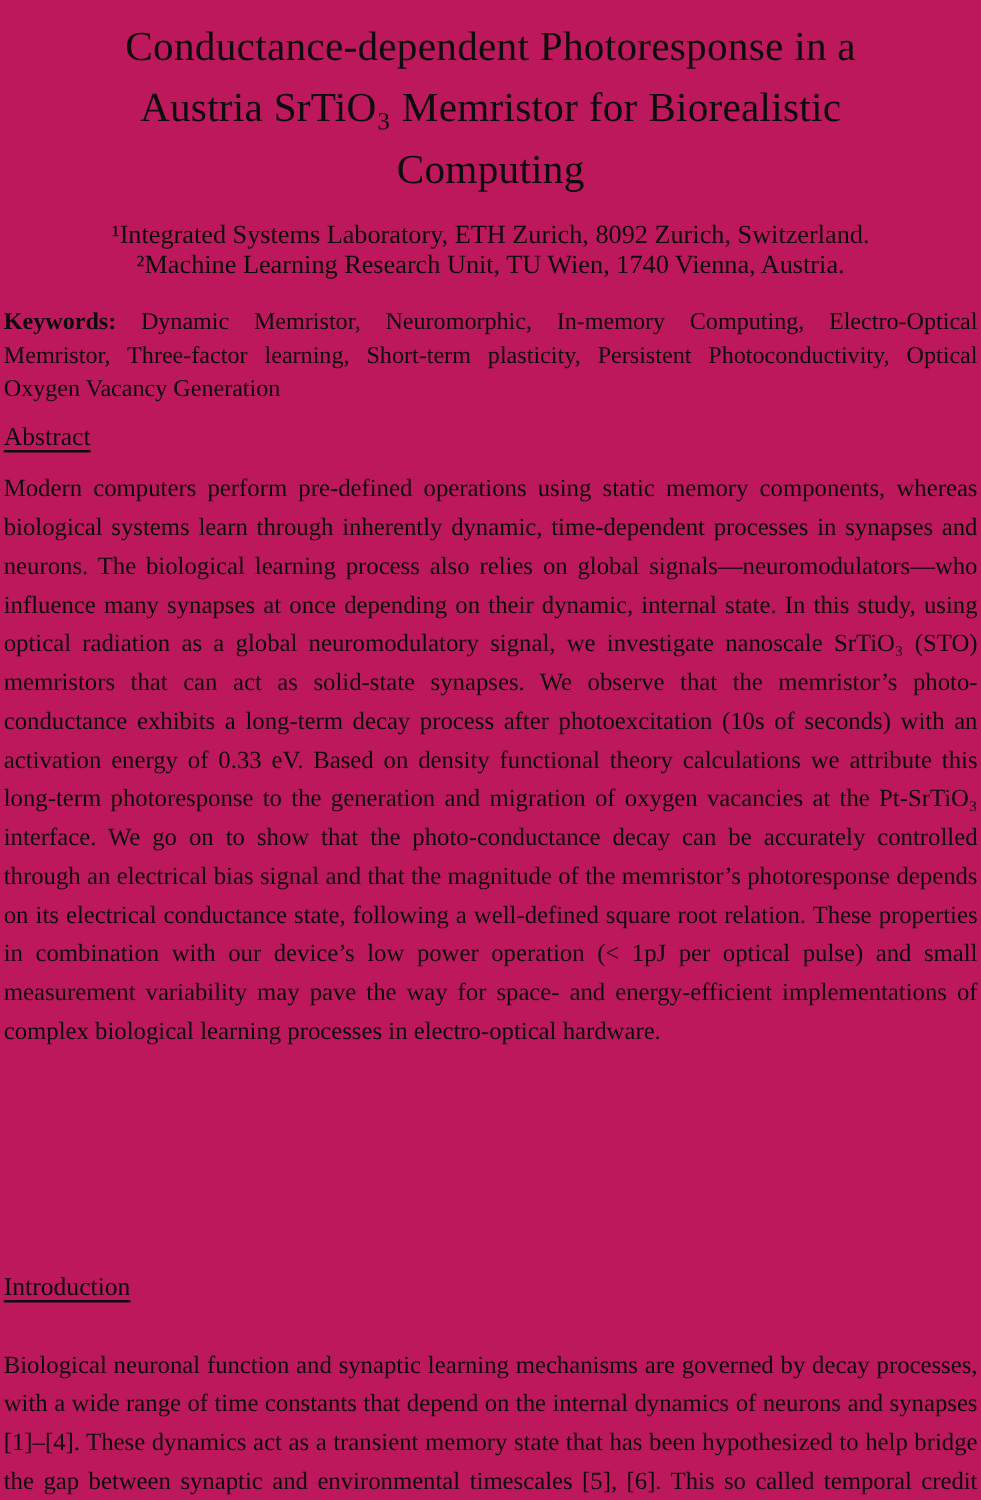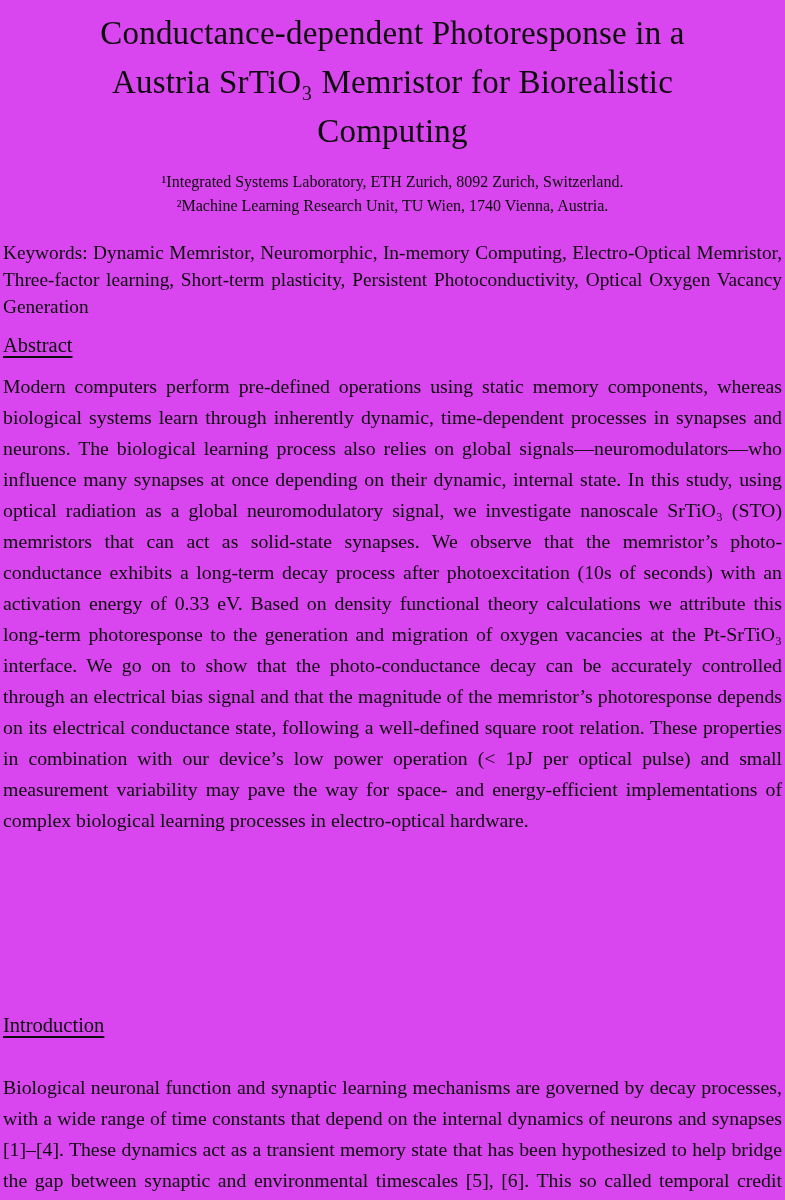--- a/index.html
+++ b/index.html
@@ -5,58 +5,58 @@
   html, body {
     margin: 0;
     padding: 0;
     background: #fdfdfd;
   }
   .page {
     position: relative;
     width: 785px;
     height: 1200px;
     margin: 0;
-    background: #d946ef;
+    background: #be185d;
     color: #0c0c0c;
     font-family: "Liberation Serif", "DejaVu Serif", serif;
     overflow: hidden;
     box-sizing: border-box;
-    padding: 7px 3px;
+    padding: 12px 3px;
   }
   .title {
     margin: 0;
     padding-top: 2px;
     font-size: 33px;
     font-weight: normal;
     line-height: 49px;
     text-align: center;
     letter-spacing: 0.2px;
   }
   .title .tline { display: block; }
   .authors {
     margin: 10px 0 0 0;
     font-size: 16.5px;
     line-height: 24px;
     text-align: center;
   }
   .authors .aline { display: block; }
   .affiliations {
     margin: 14px 0 0 0;
-    font-size: 16px;
+    font-size: 21px;
     line-height: 24px;
     text-align: center;
   }
   .affiliations .afline { display: block; }
   .keywords {
     margin: 21px 0 0 0;
     font-size: 19.3px;
     line-height: 27px;
     text-align: justify;
   }
-  .keywords .kw-label { font-weight: normal; }
+  .keywords .kw-label { font-weight: bold; }
   .section-heading {
     margin: 11px 0 0 0;
     font-size: 20.5px;
     font-weight: normal;
     line-height: 28px;
     text-decoration: underline;
     text-underline-offset: 4px;
   }
   .body-par {
     margin: 12px 0 0 0;

